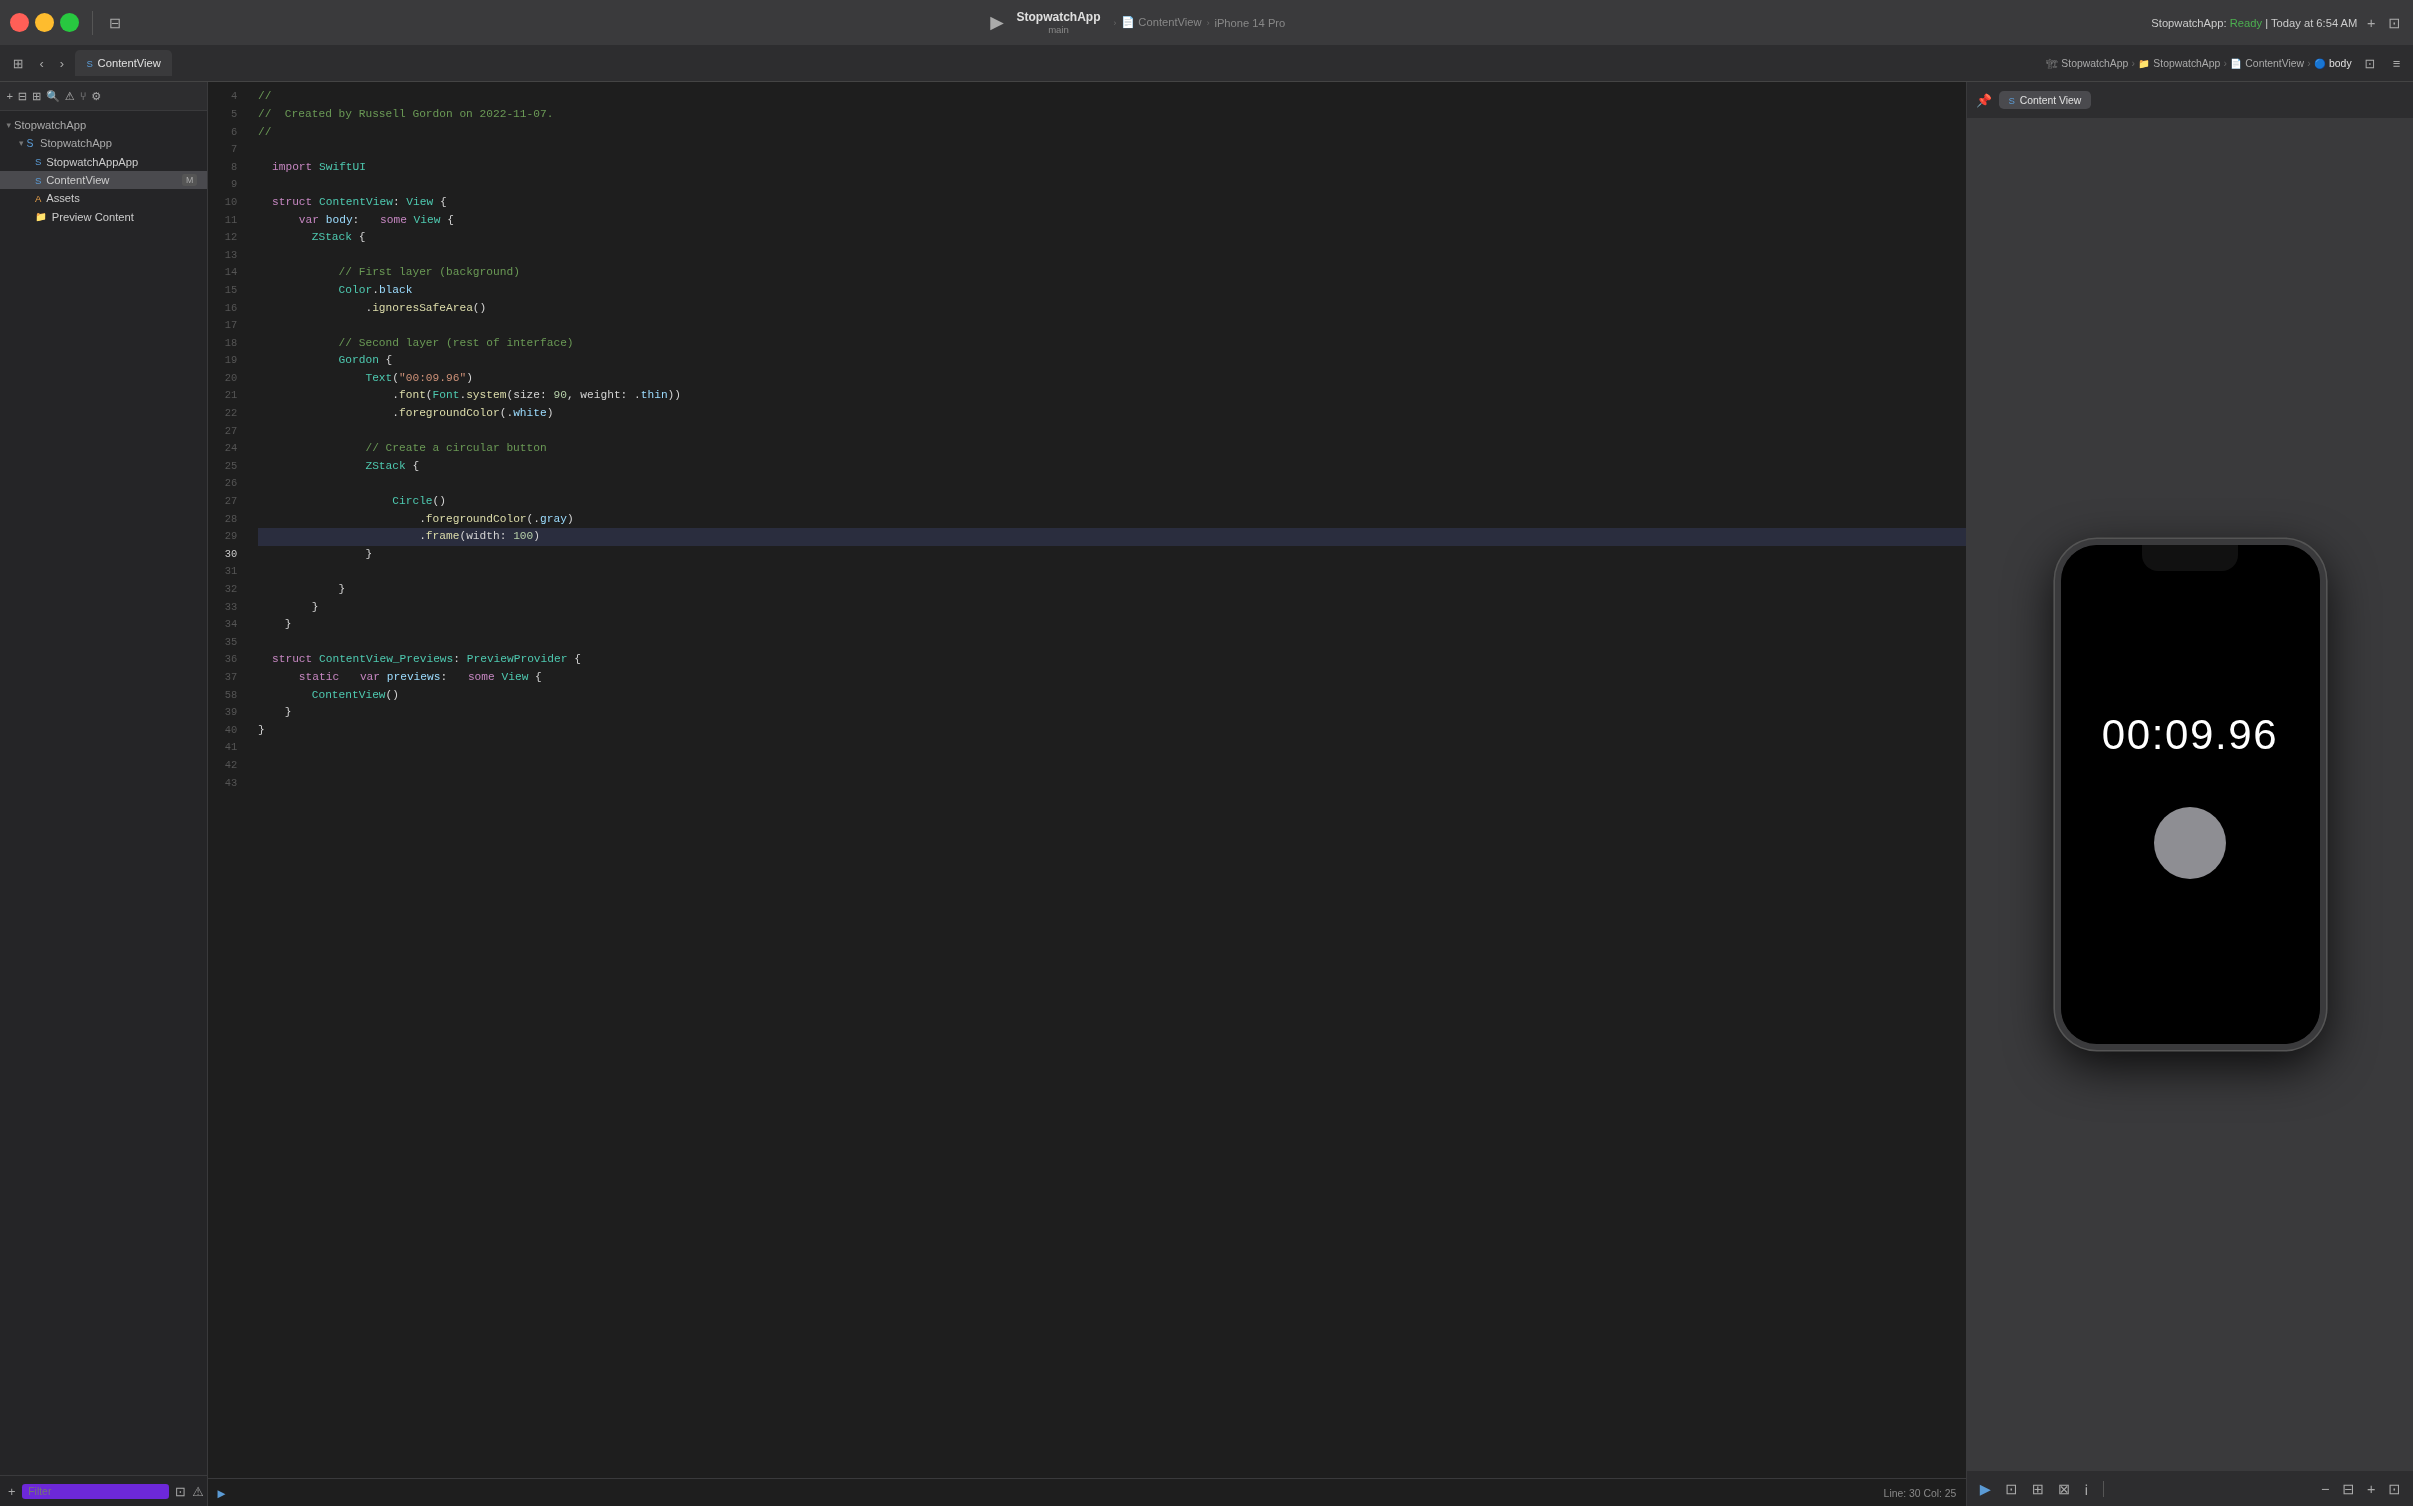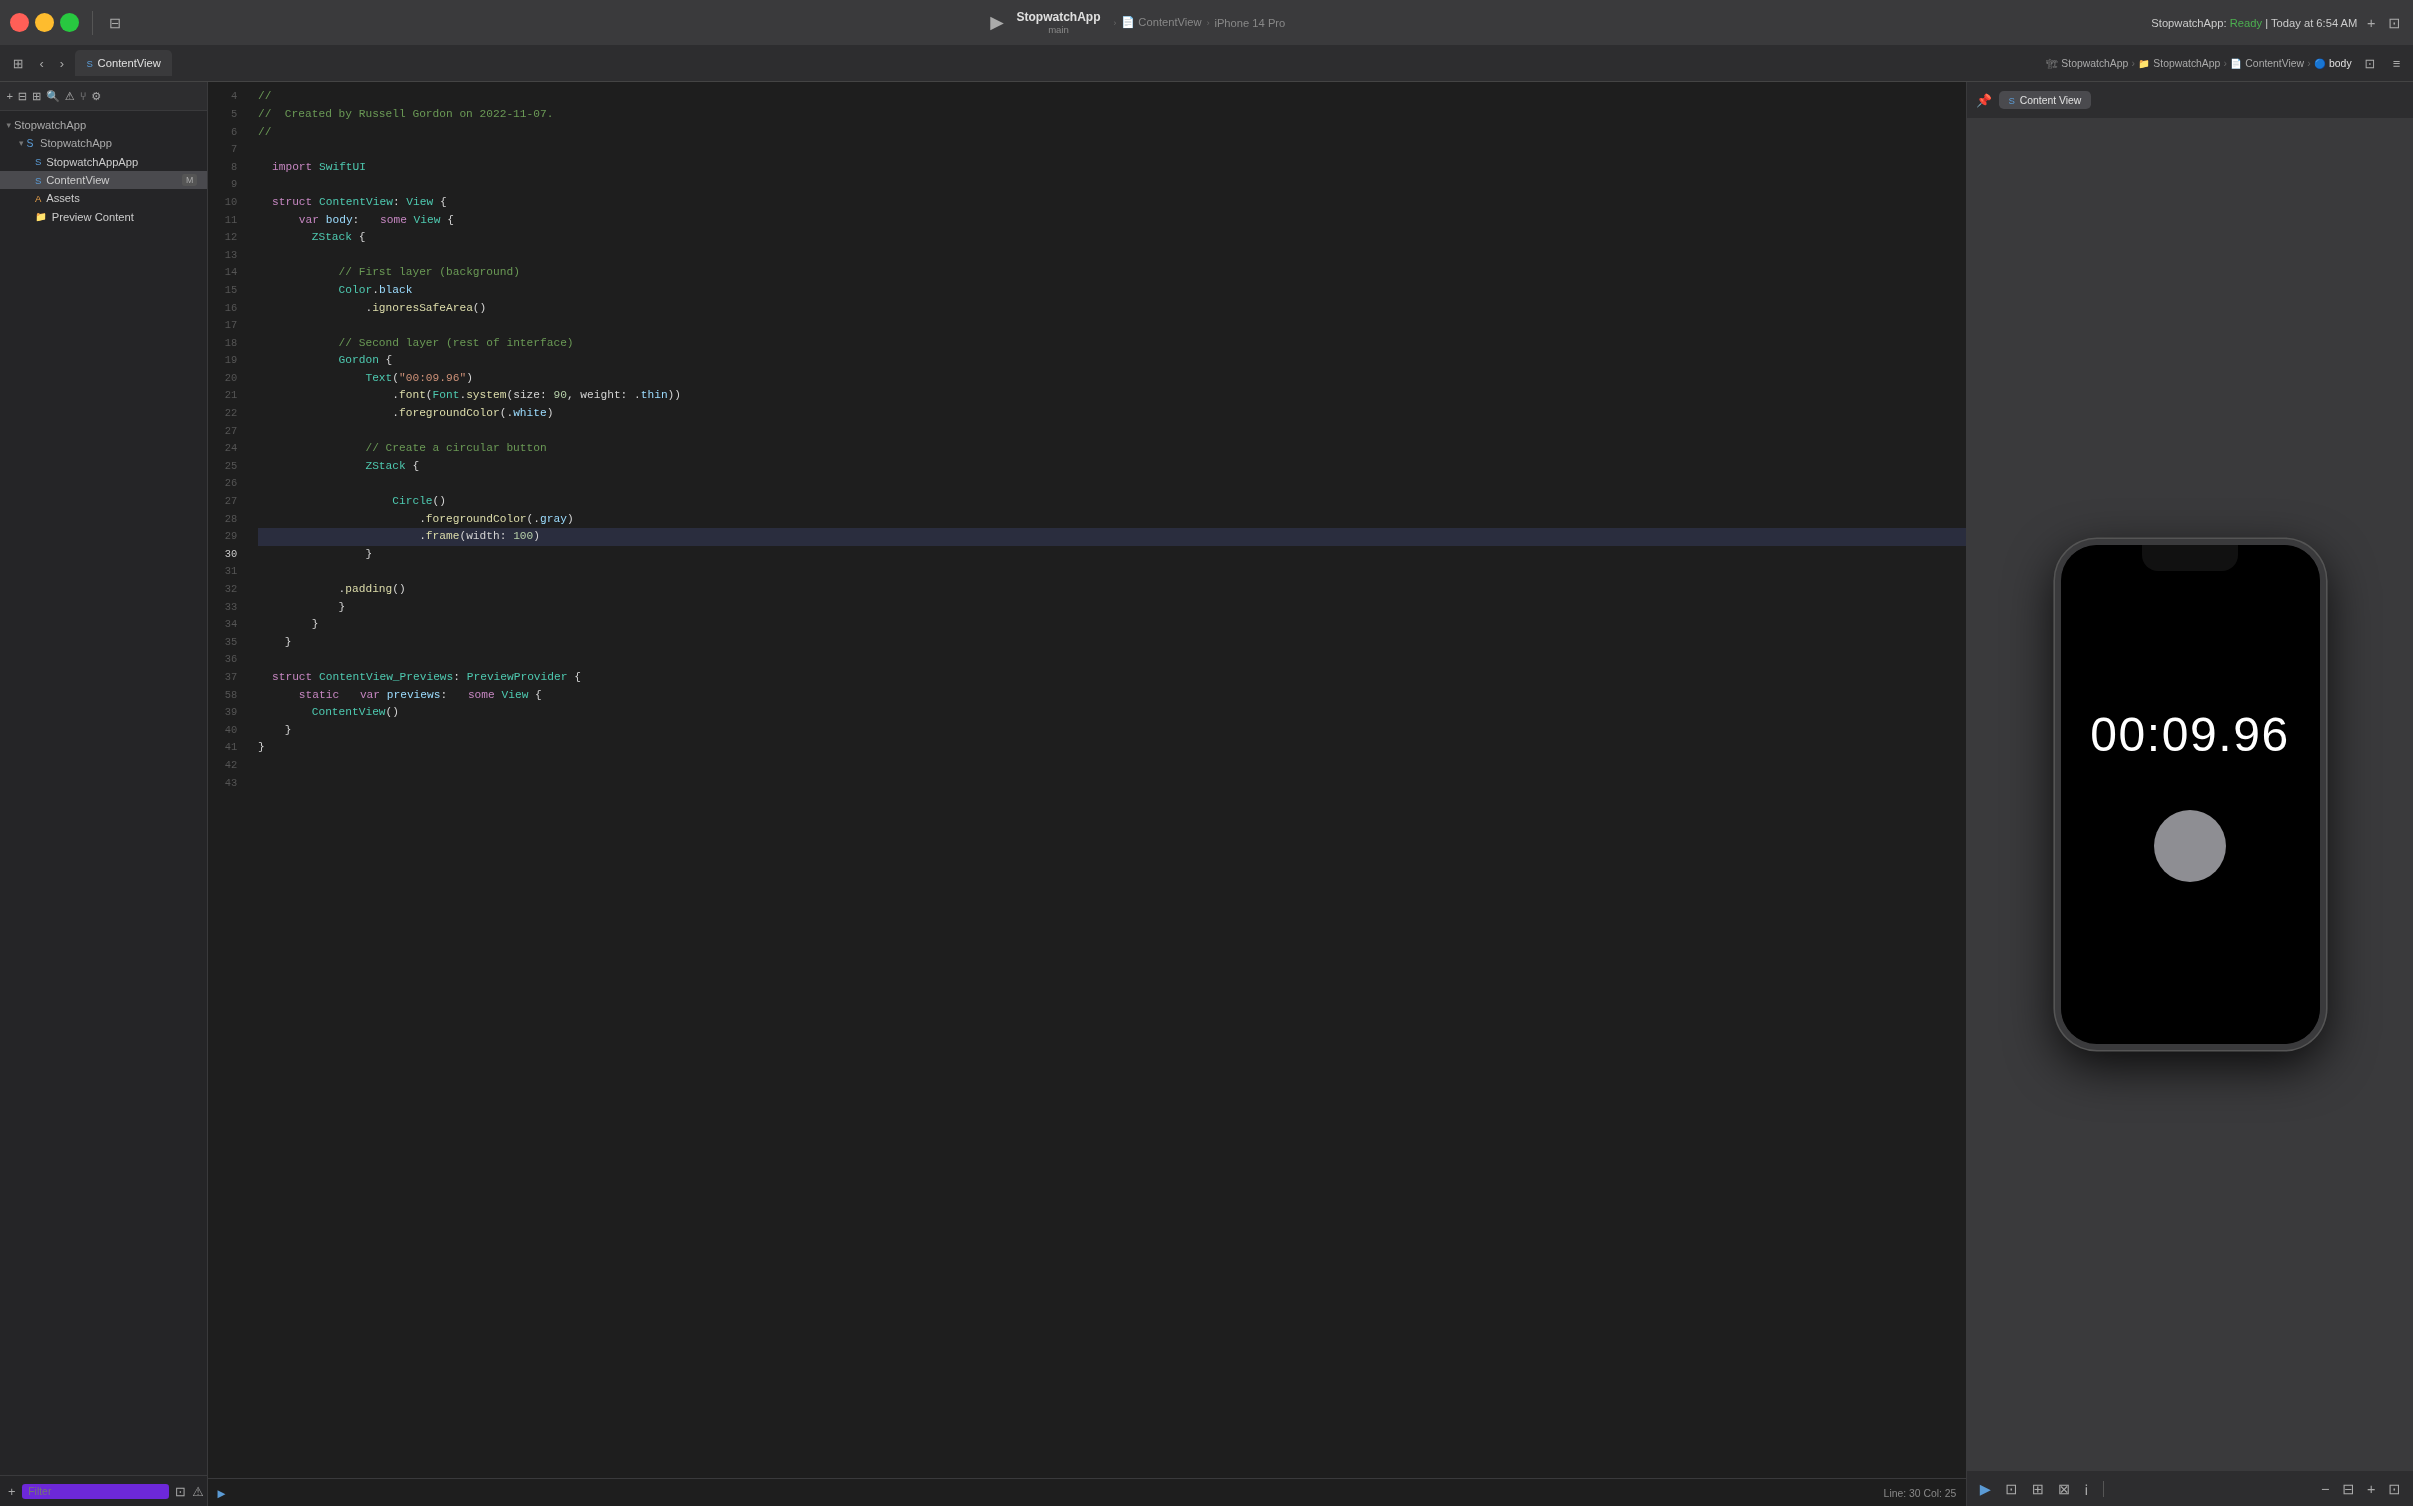--- a/index.html
+++ b/index.html
@@ -411,21 +411,21 @@
       border-radius: 35px;
       display: flex;
       flex-direction: column;
       align-items: center;
       justify-content: center;
       gap: 48px;
     }
 
     .stopwatch-time {
       color: #fff;
-      font-size: 48px;
+      font-size: 42px;
       font-weight: 100;
       letter-spacing: 1.6px;
       font-family: -apple-system, 'Helvetica Neue', sans-serif;
     }
 
     .stopwatch-button {
       width: 72px;
       height: 72px;
       border-radius: 50%;
       background: #8e8e93;
@@ -683,21 +683,20 @@
         <span class="code-line">                    <span class="plain">.</span><span class="fn">foregroundColor</span><span class="plain">(.</span><span class="prop">white</span><span class="plain">)</span></span>
         <span class="code-line"> </span>
         <span class="code-line">                <span class="comment">// Create a circular button</span></span>
         <span class="code-line">                <span class="type">ZStack</span><span class="plain"> {</span></span>
         <span class="code-line"> </span>
         <span class="code-line">                    <span class="type">Circle</span><span class="plain">()</span></span>
         <span class="code-line">                        <span class="plain">.</span><span class="fn">foregroundColor</span><span class="plain">(.</span><span class="prop">gray</span><span class="plain">)</span></span>
         <span class="code-line line-30-highlight">                        <span class="plain">.</span><span class="fn">frame</span><span class="plain">(width: </span><span class="num">100</span><span class="plain">)</span></span>
         <span class="code-line">                <span class="plain">}</span></span>
         <span class="code-line"> </span>
-        <span class="code-line">            <span class="plain">.</span><span class="fn">padding</span><span class="plain">()</span></span>
         <span class="code-line">            <span class="plain">}</span></span>
         <span class="code-line">        <span class="plain">}</span></span>
         <span class="code-line">    <span class="plain">}</span></span>
         <span class="code-line"> </span>
         <span class="code-line"><span class="kw">struct</span> <span class="type">ContentView_Previews</span><span class="plain">: </span><span class="type">PreviewProvider</span><span class="plain"> {</span></span>
         <span class="code-line">    <span class="kw">static</span> <span class="kw">var</span> <span class="prop">previews</span><span class="plain">: </span><span class="kw">some</span> <span class="type">View</span><span class="plain"> {</span></span>
         <span class="code-line">        <span class="type">ContentView</span><span class="plain">()</span></span>
         <span class="code-line">    <span class="plain">}</span></span>
         <span class="code-line"><span class="plain">}</span></span>
         <span class="code-line"> </span>

